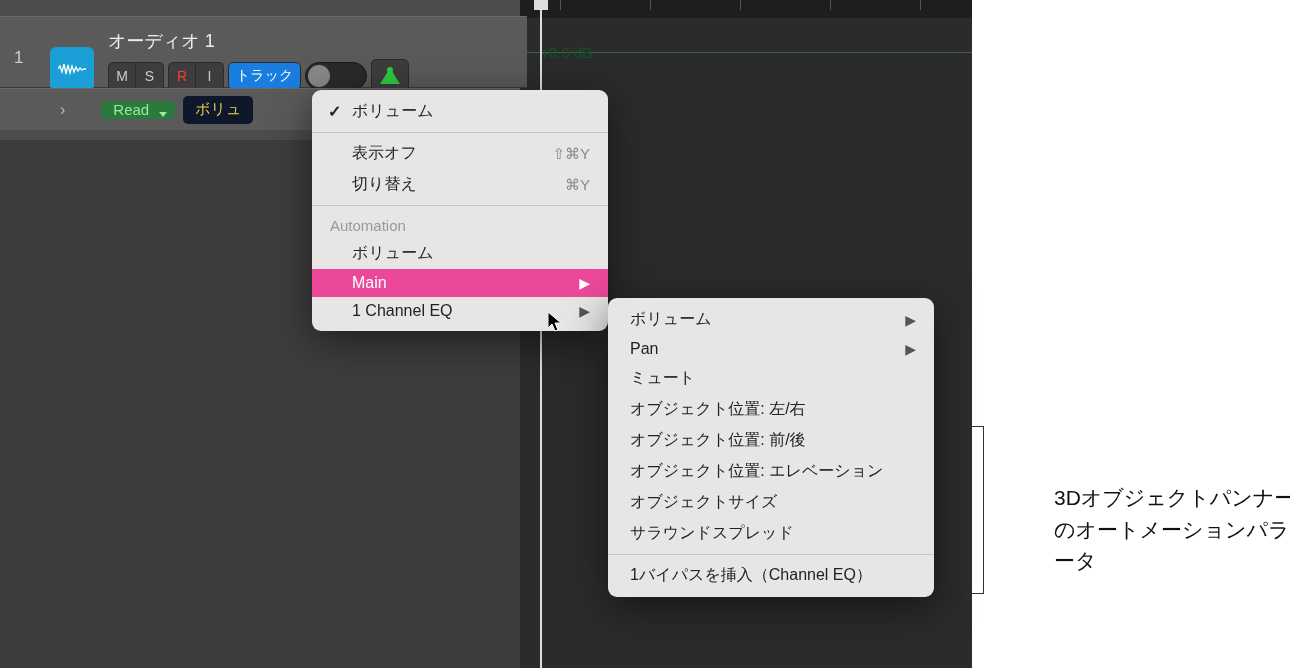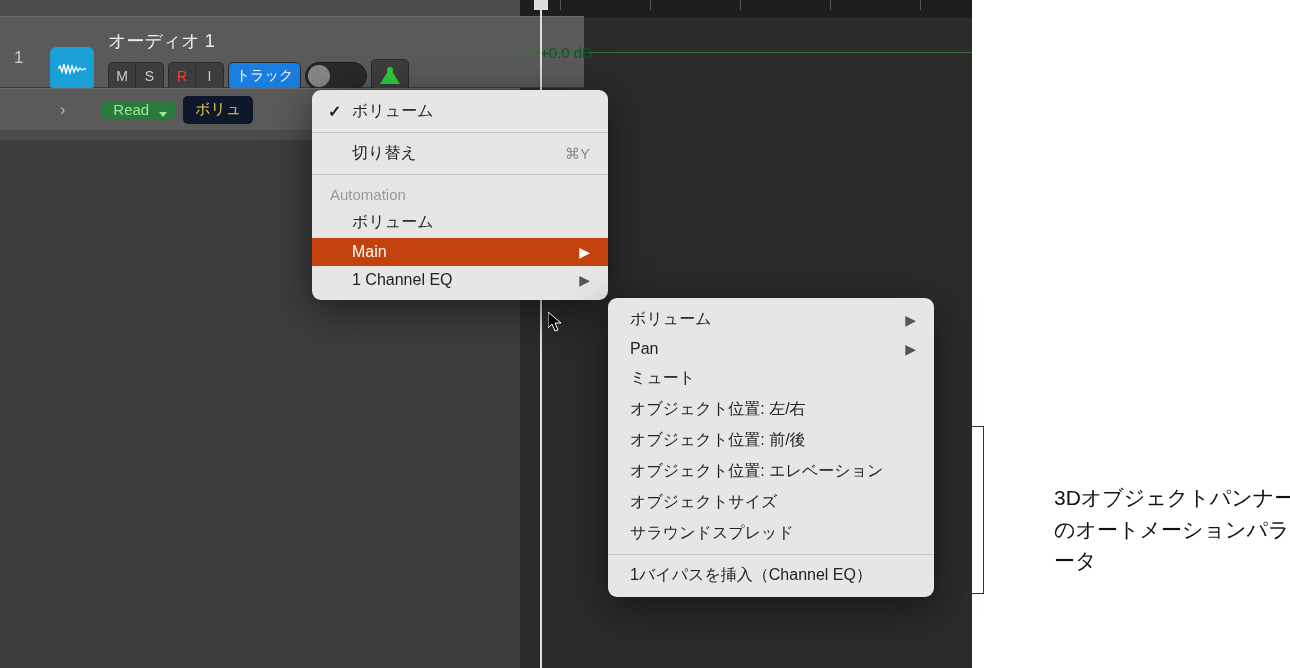--- a/index.html
+++ b/index.html
@@ -8,21 +8,21 @@
     .track-area { position: absolute; left: 0; top: 0; width: 520px; height: 140px; background: #4c4c4c; }
     .track-below { position: absolute; left:0; top:140px; width:520px; height:528px; background:#3d3d3d; }
     
     .timeline-area { position: absolute; left: 520px; top: 0; width: 452px; height: 668px; background: #2b2b2b; }
     .timeline-ruler { position:absolute; left:0; top:0; width:100%; height:18px; background:#1e1e1e; }
     .tick { position:absolute; top:0; width:1px; height:10px; background:#555; }
     
     .playhead { position:absolute; left:540px; top:0; width:2px; height:668px; background:#ddd; z-index:3; }
     .playhead-cap { position:absolute; left:534px; top:0; width:14px; height:10px; background:#ddd; z-index:3; }
     
-    .track-header { position: absolute; left: 0; top: 16px; width: 584px; height: 72px; background: #5a5a5a; border-top:1px solid #6a6a6a; border-bottom:1px solid #3a3a3a; }
+    .track-header { position: absolute; left: 0; top: 16px; width: 527px; height: 72px; background: #5a5a5a; border-top:1px solid #6a6a6a; border-bottom:1px solid #3a3a3a; }
     
     .track-num { position:absolute; left:14px; top:48px; color:#ccc; font-size:17px; }
     
     .track-icon { position:absolute; left:50px; top:30px; width:44px; height:44px; background:#1aa0d6; border-radius:6px; display:flex; align-items:center; justify-content:center; }
     .audio-wave { width:28px; height:14px; }
     .track-name { position:absolute; left:108px; top:12px; color:#eee; font-size:18px; font-weight:500; }
     
     .btn-row { position:absolute; left:108px; top:42px; display:flex; gap:4px; align-items:center; }
     .small-btn { height:28px; background:#3d3d3d; border:1px solid #2a2a2a; border-radius:5px; color:#ccc; font-size:14px; font-weight:500; display:flex; align-items:center; justify-content:center; padding:0 8px; cursor:pointer; }
     .small-btn.ms { width:28px; padding:0; }
@@ -42,21 +42,21 @@
     .vol-btn { height:28px; background:#0f172a; border-radius:5px; color:#e6d04d; font-size:15px; padding:0 12px; display:flex; align-items:center; cursor:pointer; }
     
     .db-label { position:absolute; left:540px; top:44px; color:#14532d; font-size:15px; z-index:2; }
     .db-line { position:absolute; left:520px; top:52px; width:452px; height:1px; background:#3a6a3a; z-index:1; }
     
     .menu { position:absolute; background:#e8e6e5; border-radius:9px; box-shadow:0 10px 40px rgba(0,0,0,0.5); padding:6px 0; font-size:16px; color:#222; z-index:10; }
     .menu1 { left:312px; top:90px; width:296px; }
     .menu2 { left:608px; top:298px; width:326px; }
     .menu-item { padding:5px 18px 5px 40px; display:flex; justify-content:space-between; align-items:center; cursor:default; position:relative;text-align:center; }
     .menu-item.checked::before { content:'✓'; position:absolute; left:16px; font-weight:600; }
-    .menu-item.highlighted { background:#c2410c; color:#fff; }
+    .menu-item.highlighted { background:#ec4899; color:#fff; }
     .menu-item .shortcut { color:#888; font-size:15px; }
     .menu-item .arrow { color:#555; font-size:14px; }
     .menu-item.highlighted .arrow { color:#fff; }
     .menu-sep { height:1px; background:#c8c6c5; margin:5px 0; }
     .menu-header { padding:6px 18px 4px; color:#999; font-size:15px; }
     .menu2 .menu-item { padding-left:22px; }
     
     .cursor-img { position:absolute; left:548px; top:312px; z-index:20; }
     
     .annotation-bracket { position:absolute; left:966px; top:426px; width:18px; height:168px; border-right:1px solid #333; border-top:1px solid #333; border-bottom:1px solid #333; z-index:5; }
@@ -117,20 +117,24 @@
   <div class="read-btn">Read</div>
   <div class="vol-btn">ボリュ</div>
 </div>
 
 <div class="menu menu1">
   <div class="menu-item checked">
       <span>ボリューム</span>
     </div>
   <div class="menu-sep"></div>
   <div class="menu-item">
+      <span>表示オフ</span>
+      <span class="shortcut">⇧⌘Y</span>
+    </div>
+  <div class="menu-item">
       <span>切り替え</span>
       <span class="shortcut">⌘Y</span>
     </div>
   <div class="menu-sep"></div>
   <div class="menu-header">Automation</div>
   <div class="menu-item">
       <span>ボリューム</span>
     </div>
   <div class="menu-item highlighted">
       <span>Main</span>

